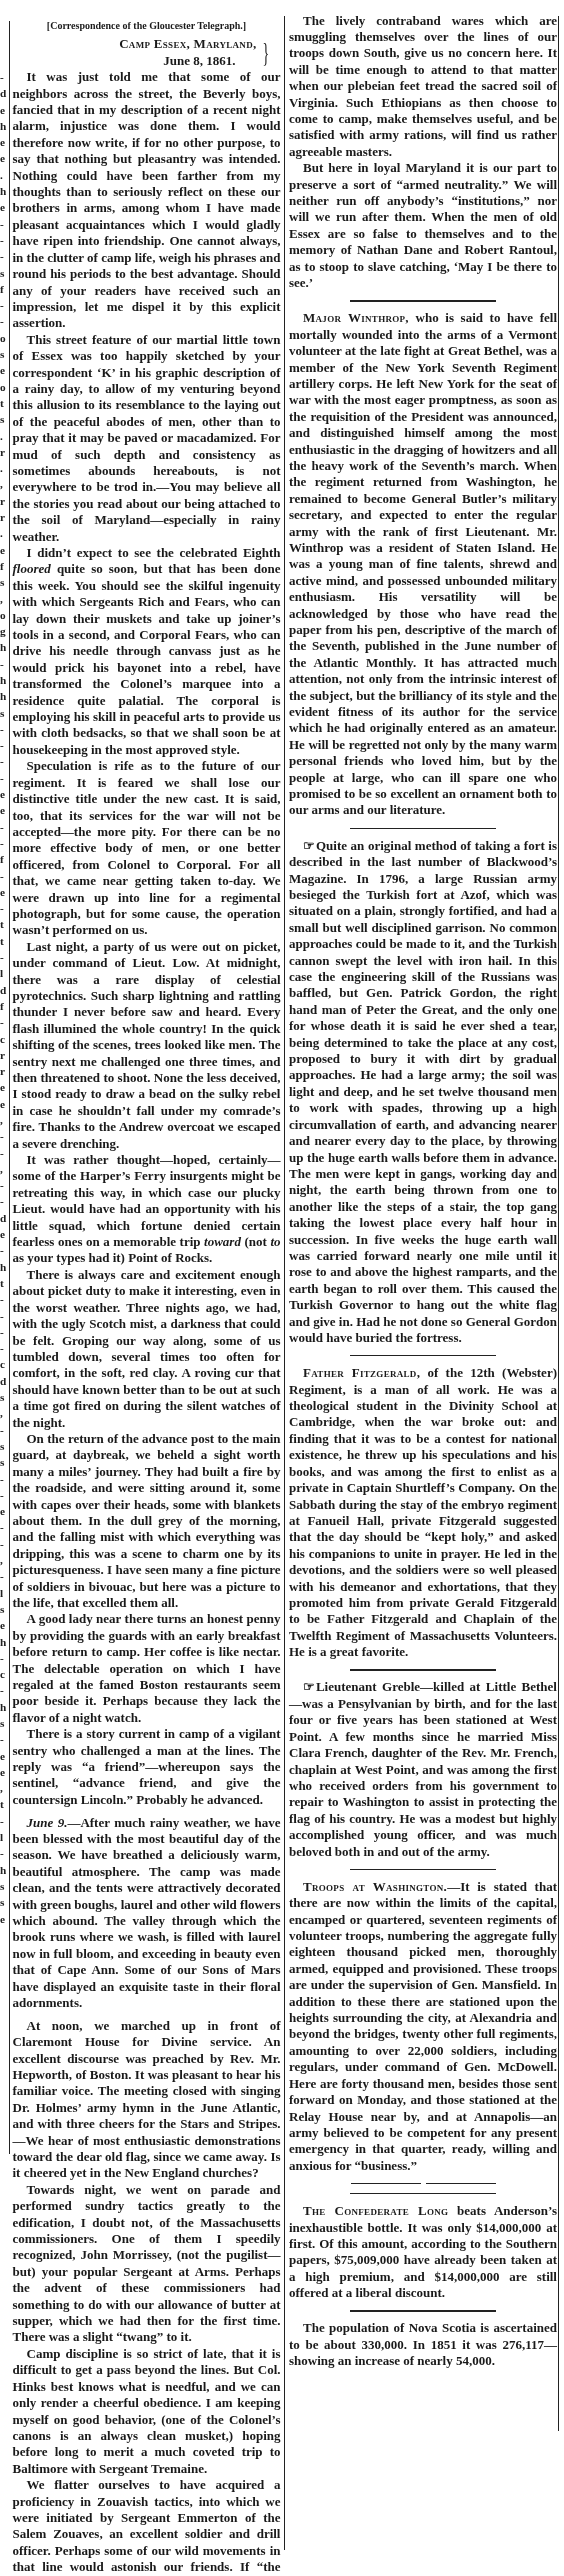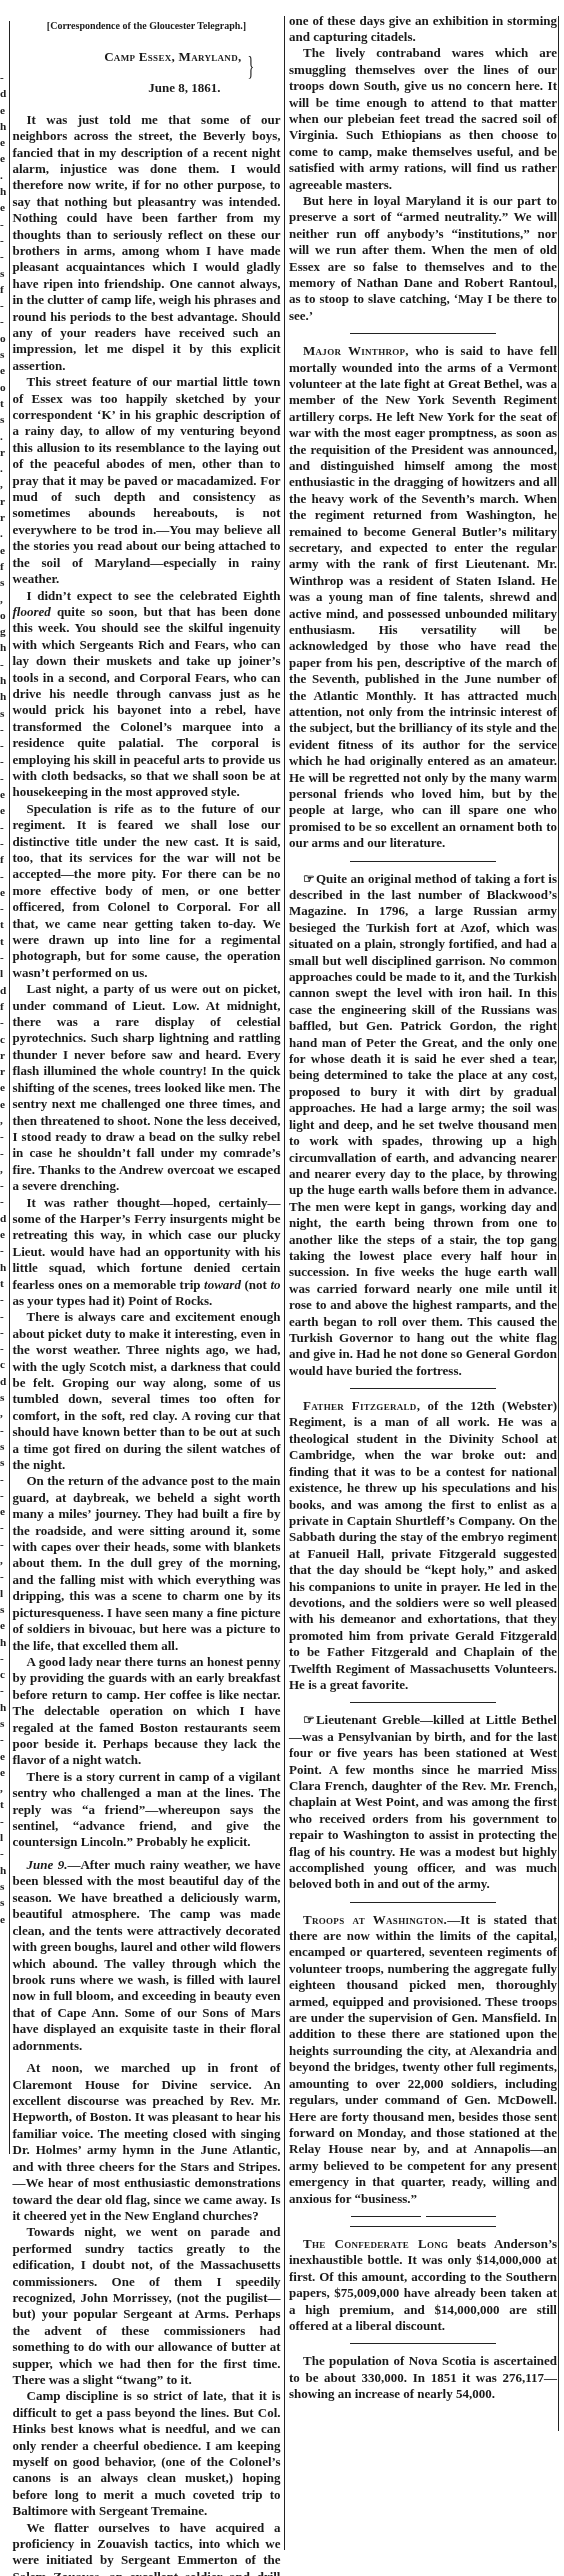--- a/index.html
+++ b/index.html
@@ -31,21 +31,21 @@
     hyphens: manual;
   }
   .col-left { left: 12.5px; width: 268px; }
   .col-right { left: 289px; width: 268px; }
   .p { margin: 0; text-indent: 14px; }
   .p.noindent { text-indent: 0; }
   .dateline-src {
     text-align: center; font-size: 10px; margin: 5px 0 2.5px 0; text-indent: 0;
   }
   .dateline {
-    text-align: right; padding-right: 24px; text-indent: 0; margin: 15px;
+    text-align: right; padding-right: 24px; text-indent: 0; margin: 0;
     position: relative;
   }
   .dateline .brace {
     position: absolute; right: 7.5px; top: 0; font-size: 28px; line-height: 33px;
     font-weight: normal; transform: scaleX(0.5);
   }
   .sc { font-variant: small-caps; letter-spacing: 0.3px; }
   .it { font-style: italic; }
   .sep {
     width: 146px; height: 1.3px; background: #222; margin: 8.8px auto 8.8px auto;
@@ -193,34 +193,33 @@
     <div id="left-paras">
         <p class="p">It was just told me that some of our neighbors across the street, the Beverly boys, fancied that in my description of a recent night alarm, injustice was done them. I would therefore now write, if for no other purpose, to say that nothing but pleasantry was intended. Nothing could have been farther from my thoughts than to seriously reflect on these our brothers in arms, among whom I have made pleasant acquaintances which I would gladly have ripen into friendship. One cannot always, in the clutter of camp life, weigh his phrases and round his periods to the best advantage. Should any of your readers have received such an impression, let me dispel it by this explicit assertion.</p>
         <p class="p">This street feature of our martial little town of Essex was too happily sketched by your correspondent ‘K’ in his graphic description of a rainy day, to allow of my venturing beyond this allusion to its resemblance to the laying out of the peaceful abodes of men, other than to pray that it may be paved or macadamized. For mud of such depth and consistency as sometimes abounds hereabouts, is not everywhere to be trod in.—You may believe all the stories you read about our being attached to the soil of Maryland—especially in rainy weather.</p>
         <p class="p">I didn’t expect to see the celebrated Eighth <span class="it">floored</span> quite so soon, but that has been done this week. You should see the skilful ingenuity with which Sergeants Rich and Fears, who can lay down their muskets and take up joiner’s tools in a second, and Corporal Fears, who can drive his needle through canvass just as he would prick his bayonet into a rebel, have transformed the Colonel’s marquee into a residence quite palatial. The corporal is employing his skill in peaceful arts to provide us with cloth bedsacks, so that we shall soon be at housekeeping in the most approved style.</p>
         <p class="p">Speculation is rife as to the future of our regiment. It is feared we shall lose our distinctive title under the new cast. It is said, too, that its services for the war will not be accepted—the more pity. For there can be no more effective body of men, or one better officered, from Colonel to Corporal. For all that, we came near getting taken to-day. We were drawn up into line for a regimental photograph, but for some cause, the operation wasn’t performed on us.</p>
         <p class="p">Last night, a party of us were out on picket, under command of Lieut. Low. At midnight, there was a rare display of celestial pyrotechnics. Such sharp lightning and rattling thunder I never before saw and heard. Every flash illumined the whole country! In the quick shifting of the scenes, trees looked like men. The sentry next me challenged one three times, and then threatened to shoot. None the less deceived, I stood ready to draw a bead on the sulky rebel in case he shouldn’t fall under my comrade’s fire. Thanks to the Andrew overcoat we escaped a severe drenching.</p>
         <p class="p">It was rather thought—hoped, certainly—some of the Harper’s Ferry insurgents might be retreating this way, in which case our plucky Lieut. would have had an opportunity with his little squad, which fortune denied certain fearless ones on a memorable trip <span class="it">toward</span> (not <span class="it">to</span> as your types had it) Point of Rocks.</p>
         <p class="p">There is always care and excitement enough about picket duty to make it interesting, even in the worst weather. Three nights ago, we had, with the ugly Scotch mist, a darkness that could be felt. Groping our way along, some of us tumbled down, several times too often for comfort, in the soft, red clay. A roving cur that should have known better than to be out at such a time got fired on during the silent watches of the night.</p>
         <p class="p">On the return of the advance post to the main guard, at daybreak, we beheld a sight worth many a miles’ journey. They had built a fire by the roadside, and were sitting around it, some with capes over their heads, some with blankets about them. In the dull grey of the morning, and the falling mist with which everything was dripping, this was a scene to charm one by its picturesqueness. I have seen many a fine picture of soldiers in bivouac, but here was a picture to the life, that excelled them all.</p>
         <p class="p">A good lady near there turns an honest penny by providing the guards with an early breakfast before return to camp. Her coffee is like nectar. The delectable operation on which I have regaled at the famed Boston restaurants seem poor beside it. Perhaps because they lack the flavor of a night watch.</p>
-        <p class="p">There is a story current in camp of a vigilant sentry who challenged a man at the lines. The reply was “a friend”—whereupon says the sentinel, “advance friend, and give the countersign Lincoln.” Probably he explicit.</p>
+        <p class="p">There is a story current in camp of a vigilant sentry who challenged a man at the lines. The reply was “a friend”—whereupon says the sentinel, “advance friend, and give the countersign Lincoln.” Probably he advanced.</p>
         <div class="gap"></div>
         <p class="p"><span class="it">June 9.</span>—After much rainy weather, we have been blessed with the most beautiful day of the season. We have breathed a deliciously warm, beautiful atmosphere. The camp was made clean, and the tents were attractively decorated with green boughs, laurel and other wild flowers which abound. The valley through which the brook runs where we wash, is filled with laurel now in full bloom, and exceeding in beauty even that of Cape Ann. Some of our Sons of Mars have displayed an exquisite taste in their floral adornments.</p>
         <div class="gap"></div>
         <p class="p">At noon, we marched up in front of Claremont House for Divine service. An excellent discourse was preached by Rev. Mr. Hepworth, of Boston. It was pleasant to hear his familiar voice. The meeting closed with singing Dr. Holmes’ army hymn in the June Atlantic, and with three cheers for the Stars and Stripes.—We hear of most enthusiastic demonstrations toward the dear old flag, since we came away. Is it cheered yet in the New England churches?</p>
         <p class="p">Towards night, we went on parade and performed sundry tactics greatly to the edification, I doubt not, of the Massachusetts commissioners. One of them I speedily recognized, John Morrissey, (not the pugilist—but) your popular Sergeant at Arms. Perhaps the advent of these commissioners had something to do with our allowance of butter at supper, which we had then for the first time. There was a slight “twang” to it.</p>
         <p class="p">Camp discipline is so strict of late, that it is difficult to get a pass beyond the lines. But Col. Hinks best knows what is needful, and we can only render a cheerful obedience. I am keeping myself on good behavior, (one of the Colonel’s canons is an always clean musket,) hoping before long to merit a much coveted trip to Baltimore with Sergeant Tremaine.</p>
         <p class="p">We flatter ourselves to have acquired a proficiency in Zouavish tactics, into which we were initiated by Sergeant Emmerton of the Salem Zouaves, an excellent soldier and drill officer. Perhaps some of our wild movements in that line would astonish our friends. If “the proper authorities” would put your old U. S. arsenal in High street on a war-footing, we might</p>
       </div>
   </div>
 
   <div class="col col-right">
     <div id="right-cont">
-        <p class="p noindent">one of these days give an exhibition in storming and capturing citadels.</p>
         <p class="p">The lively contraband wares which are smuggling themselves over the lines of our troops down South, give us no concern here. It will be time enough to attend to that matter when our plebeian feet tread the sacred soil of Virginia. Such Ethiopians as then choose to come to camp, make themselves useful, and be satisfied with army rations, will find us rather agreeable masters.</p>
         <p class="p">But here in loyal Maryland it is our part to preserve a sort of “armed neutrality.” We will neither run off anybody’s “institutions,” nor will we run after them. When the men of old Essex are so false to themselves and to the memory of Nathan Dane and Robert Rantoul, as to stoop to slave catching, ‘May I be there to see.’</p>
         <div class="sep"></div>
       </div>
     <div id="right-items">
         <p class="p"><span class="sc">Major Winthrop,</span> who is said to have fell mortally wounded into the arms of a Vermont volunteer at the late fight at Great Bethel, was a member of the New York Seventh Regiment artillery corps. He left New York for the seat of war with the most eager promptness, as soon as the requisition of the President was announced, and distinguished himself among the most enthusiastic in the dragging of howitzers and all the heavy work of the Seventh’s march. When the regiment returned from Washington, he remained to become General Butler’s military secretary, and expected to enter the regular army with the rank of first Lieutenant. Mr. Winthrop was a resident of Staten Island. He was a young man of fine talents, shrewd and active mind, and possessed unbounded military enthusiasm. His versatility will be acknowledged by those who have read the paper from his pen, descriptive of the march of the Seventh, published in the June number of the Atlantic Monthly. It has attracted much attention, not only from the intrinsic interest of the subject, but the brilliancy of its style and the evident fitness of its author for the service which he had originally entered as an amateur. He will be regretted not only by the many warm personal friends who loved him, but by the people at large, who can ill spare one who promised to be so excellent an ornament both to our arms and our literature.</p>
         <div class="sep"></div>
         <p class="p"><span class="hand">☞</span>Quite an original method of taking a fort is described in the last number of Blackwood’s Magazine. In 1796, a large Russian army besieged the Turkish fort at Azof, which was situated on a plain, strongly fortified, and had a small but well disciplined garrison. No common approaches could be made to it, and the Turkish cannon swept the level with iron hail. In this case the engineering skill of the Russians was baffled, but Gen. Patrick Gordon, the right hand man of Peter the Great, and the only one for whose death it is said he ever shed a tear, being determined to take the place at any cost, proposed to bury it with dirt by gradual approaches. He had a large army; the soil was light and deep, and he set twelve thousand men to work with spades, throwing up a high circumvallation of earth, and advancing nearer and nearer every day to the place, by throwing up the huge earth walls before them in advance. The men were kept in gangs, working day and night, the earth being thrown from one to another like the steps of a stair, the top gang taking the lowest place every half hour in succession. In five weeks the huge earth wall was carried forward nearly one mile until it rose to and above the highest ramparts, and the earth began to roll over them. This caused the Turkish Governor to hang out the white flag and give in. Had he not done so General Gordon would have buried the fortress.</p>
         <div class="sep"></div>
         <p class="p"><span class="sc">Father Fitzgerald,</span> of the 12th (Webster) Regiment, is a man of all work. He was a theological student in the Divinity School at Cambridge, when the war broke out: and finding that it was to be a contest for national existence, he threw up his speculations and his books, and was among the first to enlist as a private in Captain Shurtleff’s Company. On the Sabbath during the stay of the embryo regiment at Fanueil Hall, private Fitzgerald suggested that the day should be “kept holy,” and asked his companions to unite in prayer. He led in the devotions, and the soldiers were so well pleased with his demeanor and exhortations, that they promoted him from private Gerald Fitzgerald to be Father Fitzgerald and Chaplain of the Twelfth Regiment of Massachusetts Volunteers. He is a great favorite.</p>

